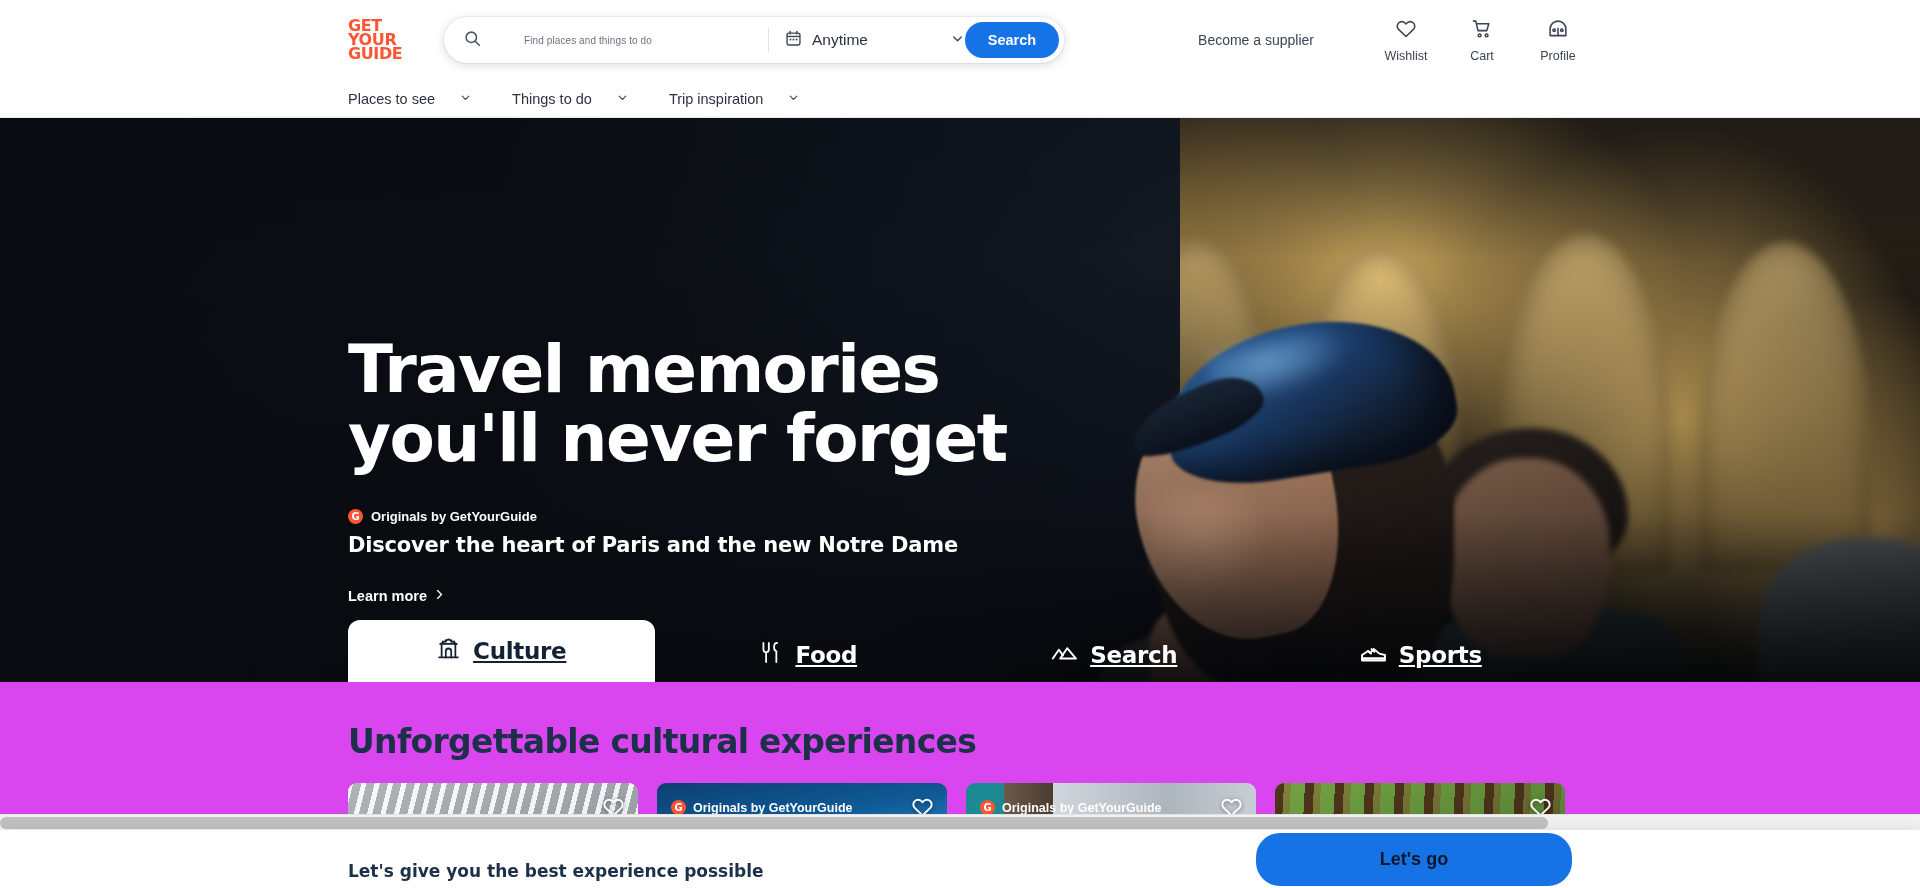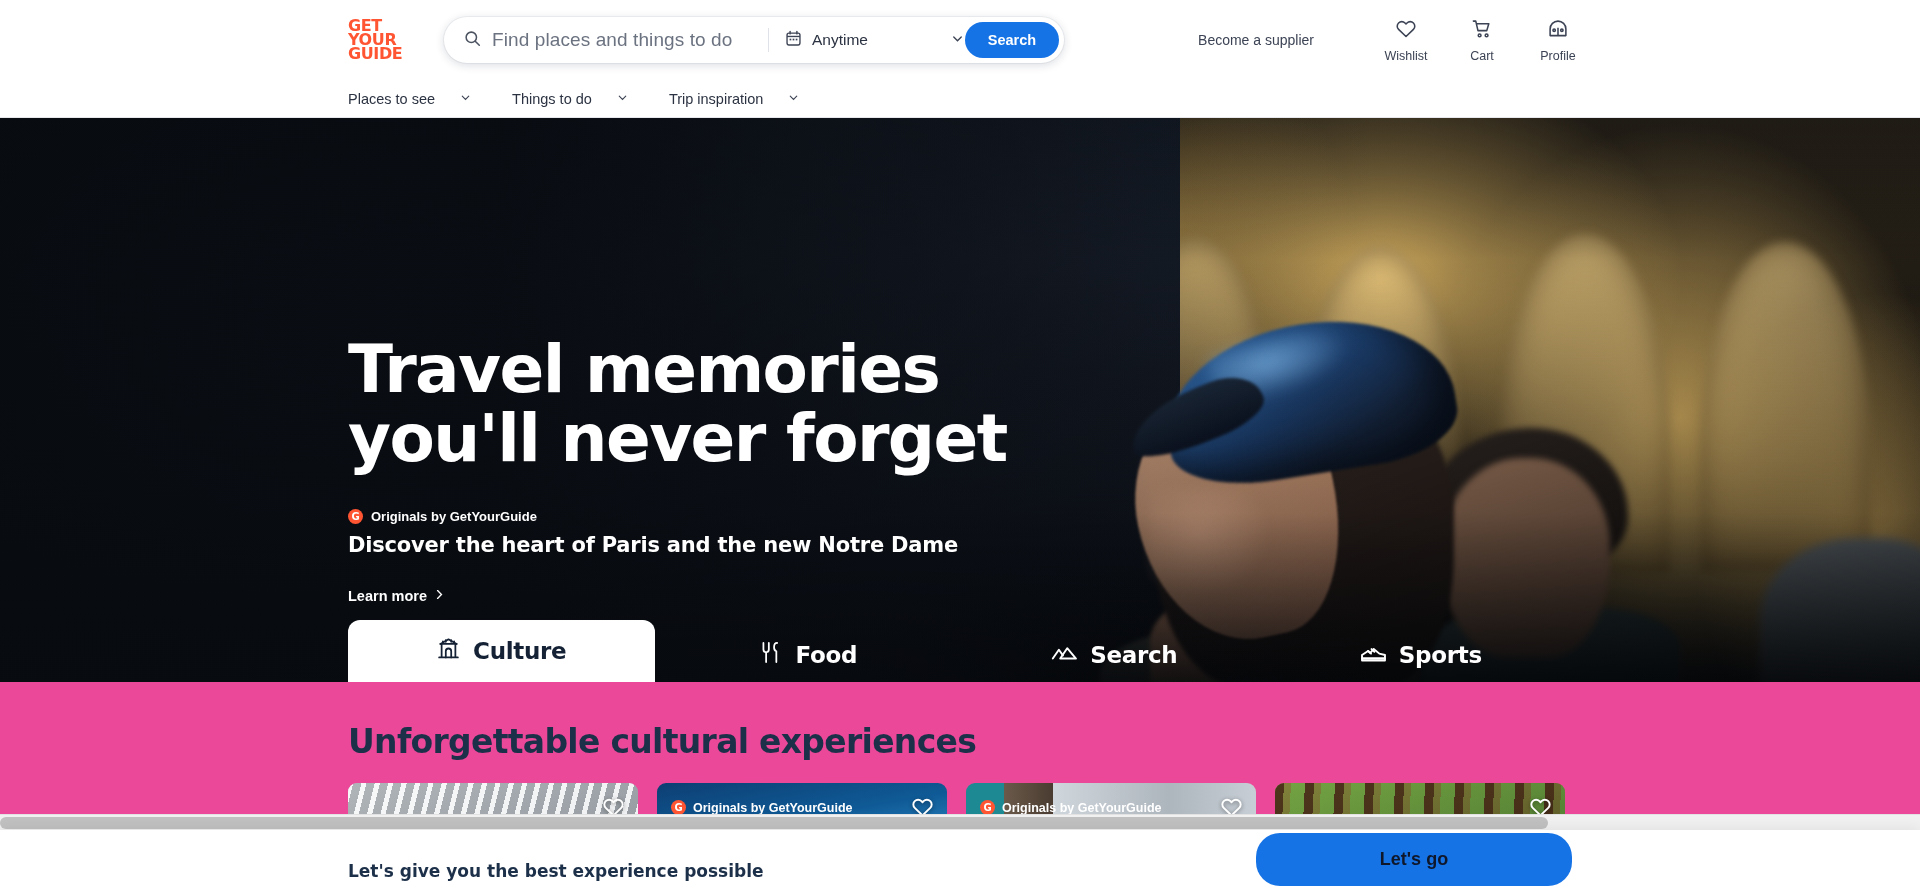--- a/index.html
+++ b/index.html
@@ -46,21 +46,21 @@
     display: flex;
     align-items: center;
     padding: 0 5px 0 0;
     flex: 0 0 auto;
   }
   .search-field {
     display: flex; align-items: center; gap: 11px;
     padding-left: 20px; flex: 1 1 auto; height: 100%;
   }
   .search-field .ph {
-    font-size: 19px; color: #6b7280; letter-spacing: .1px;
+    font-size: 10px; color: #6b7280; letter-spacing: .1px; margin-left: 32px;
   }
   .divider-v { width: 1px; height: 24px; background: #dfe2e8; }
   .date-field {
     display: flex; align-items: center; gap: 10px;
     width: 196px; padding-left: 16px; height: 100%;
   }
   .date-field .val { font-size: 15.5px; color: #2b3241; flex: 1; }
   .chev { color:#444c5e; }
   .search-btn {
     width: 94px; height: 36px; border-radius: 20px;
@@ -260,29 +260,30 @@
     position:absolute; left: 348px; bottom: 0; width: 1226px;
     display:flex; align-items:flex-end; z-index: 8;
   }
   .cat-tab {
     flex: 1 1 0;
     height: 55px;
     display:flex; align-items:center; justify-content:center; gap: 12px;
     color:#fff; font-size: 23px; font-weight: 800; cursor:pointer;
     letter-spacing:-.3px;
     font-family: "DejaVu Sans", sans-serif;
+    text-decoration: underline;
   }
   .cat-tab.active {
     background:#fff; color:#152235;
     border-radius: 12px 12px 0 0;
     height: 62px;
   }
 
   
-  .section { padding: 40px 0 0 348px; background:#ec4899; }
+  .section { padding: 40px 0 0 348px; background:#d946ef; }
   .section-title {
     font-size: 33px; font-weight: 800; color:#1d3049; letter-spacing:-.7px;
     font-family: "DejaVu Sans", sans-serif;
   }
   .cards {
     display:flex; gap: 19px; margin-top: 22px;
   }
   .card {
     width: 290px; height: 58px; border-radius: 9px 9px 0 0;
     position: relative; overflow: hidden; cursor:pointer;

